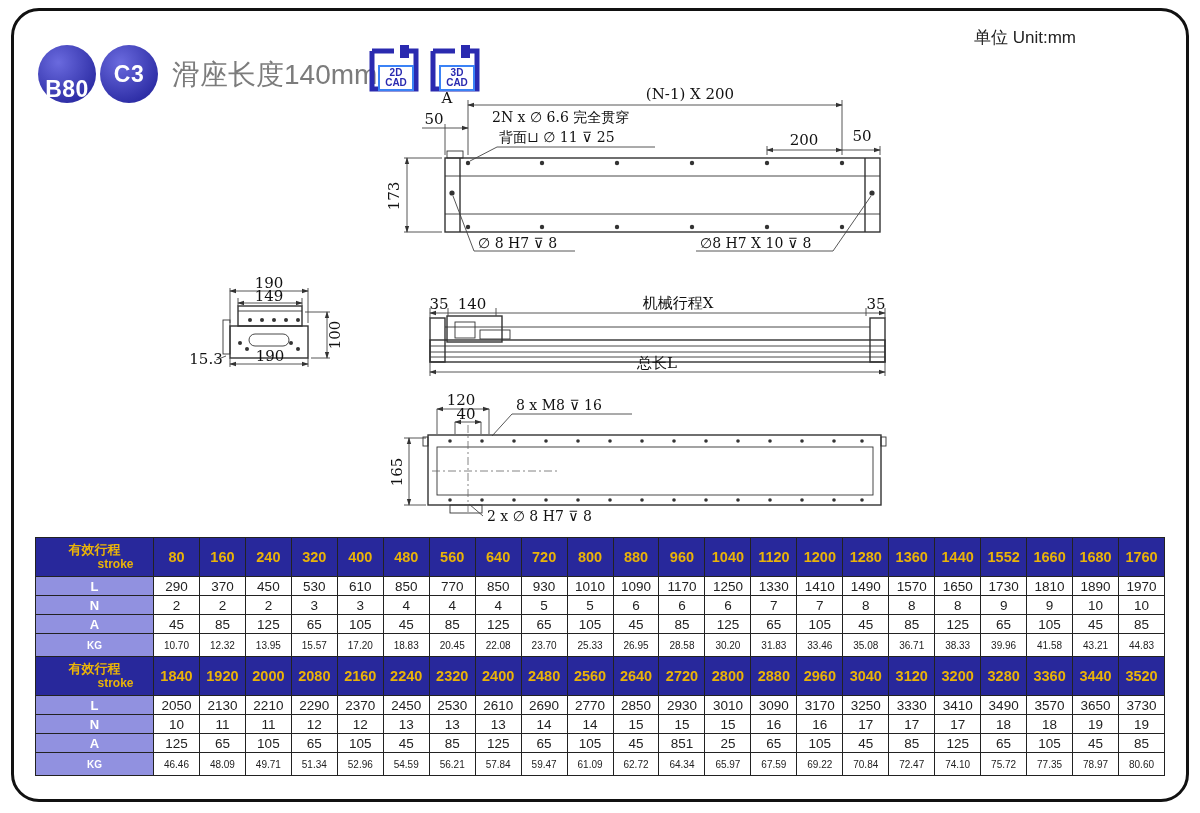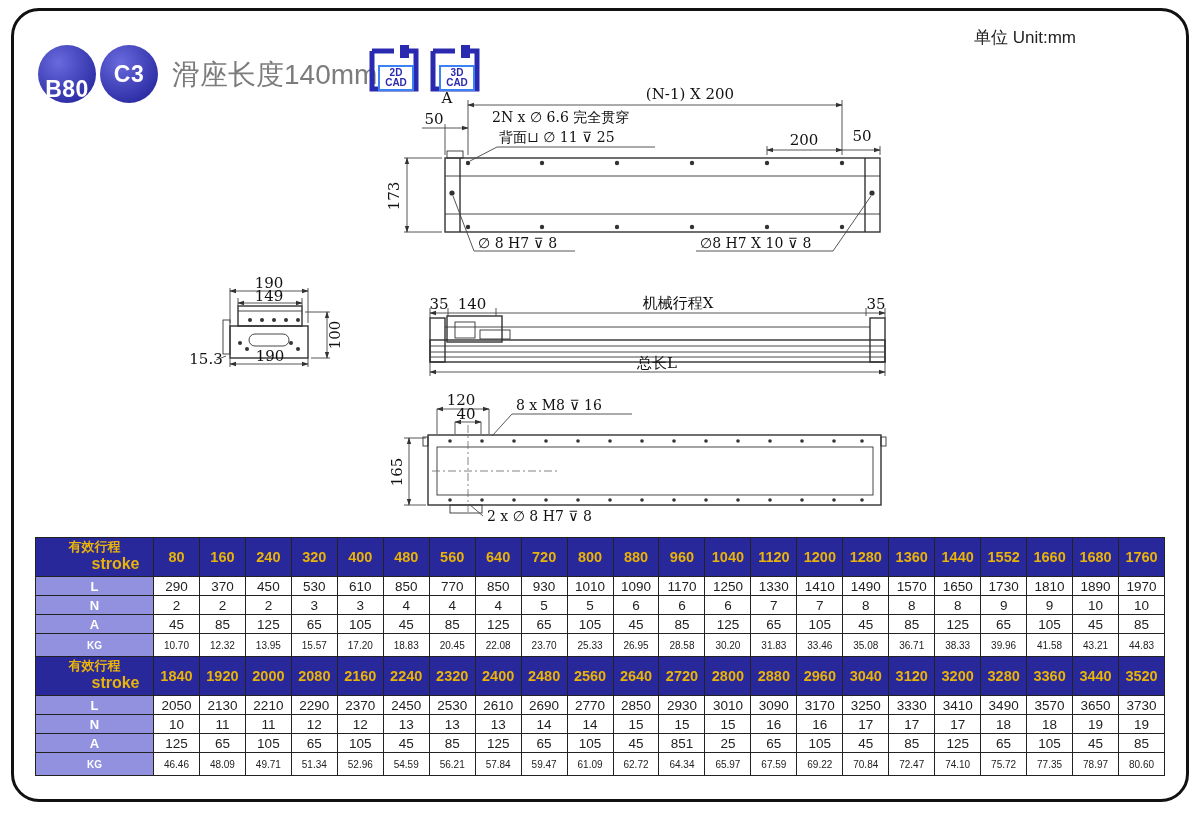--- a/index.html
+++ b/index.html
@@ -38,21 +38,21 @@
   
   .tablewrap { position:absolute; left:35px; top:537px; }
   table.spec { border-collapse:collapse; table-layout:fixed; width:1130px; }
   table.spec td { border:1px solid #222; text-align:center; padding:0;
                   height:18px; font-size:13.5px; color:#222; background:#fff;
                   white-space:nowrap; overflow:hidden; }
   table.spec td.lbl { width:117px; background:#9191e0; color:#fff; font-weight:bold; font-size:13px; }
   table.spec tr.hdr td { background:#28289b; color:#eab308; font-weight:bold;
                          font-size:14.5px; height:38px;margin-left:40px; }
   table.spec tr.hdr td.lbl { background:#28289b; font-size:13px; line-height:1.15; }
-  table.spec tr.hdr td.lbl .sub { font-size:16px; font-weight:bold;padding-left:42px; }
+  table.spec tr.hdr td.lbl .sub { font-size:12px; font-weight:bold;padding-left:42px; }
   table.spec tr.row-KG td { height:22px; font-size:10px; }
   .note { position:absolute; left:55px; top:766px; color:#e04747; font-weight:bold; font-size:16px; }
 </style>
 </head>
 <body>
 
 <div class="page">
   <div class="frame"></div>
 
   <div class="badge b80">

